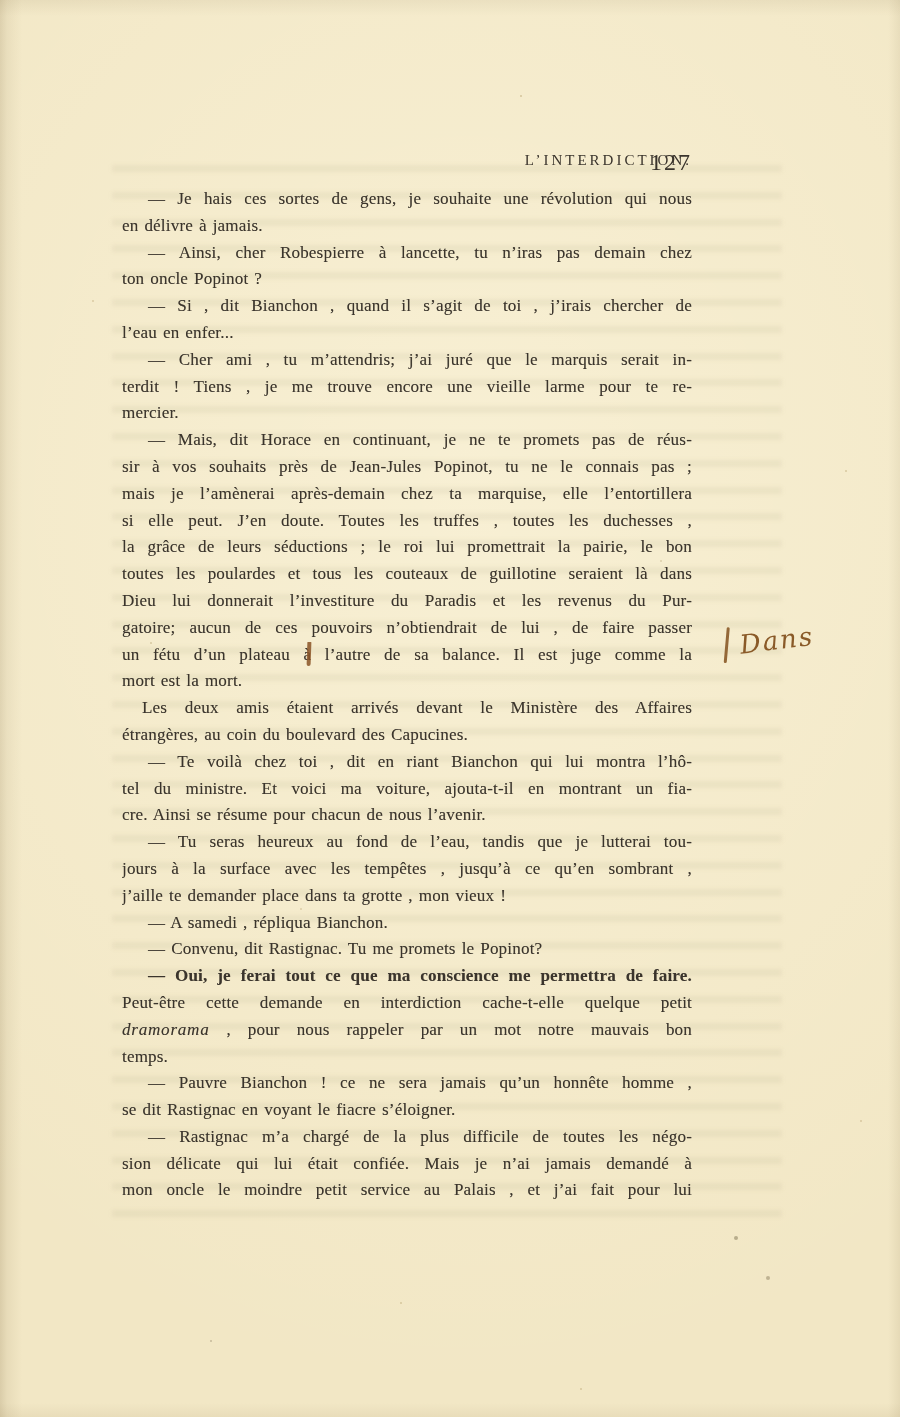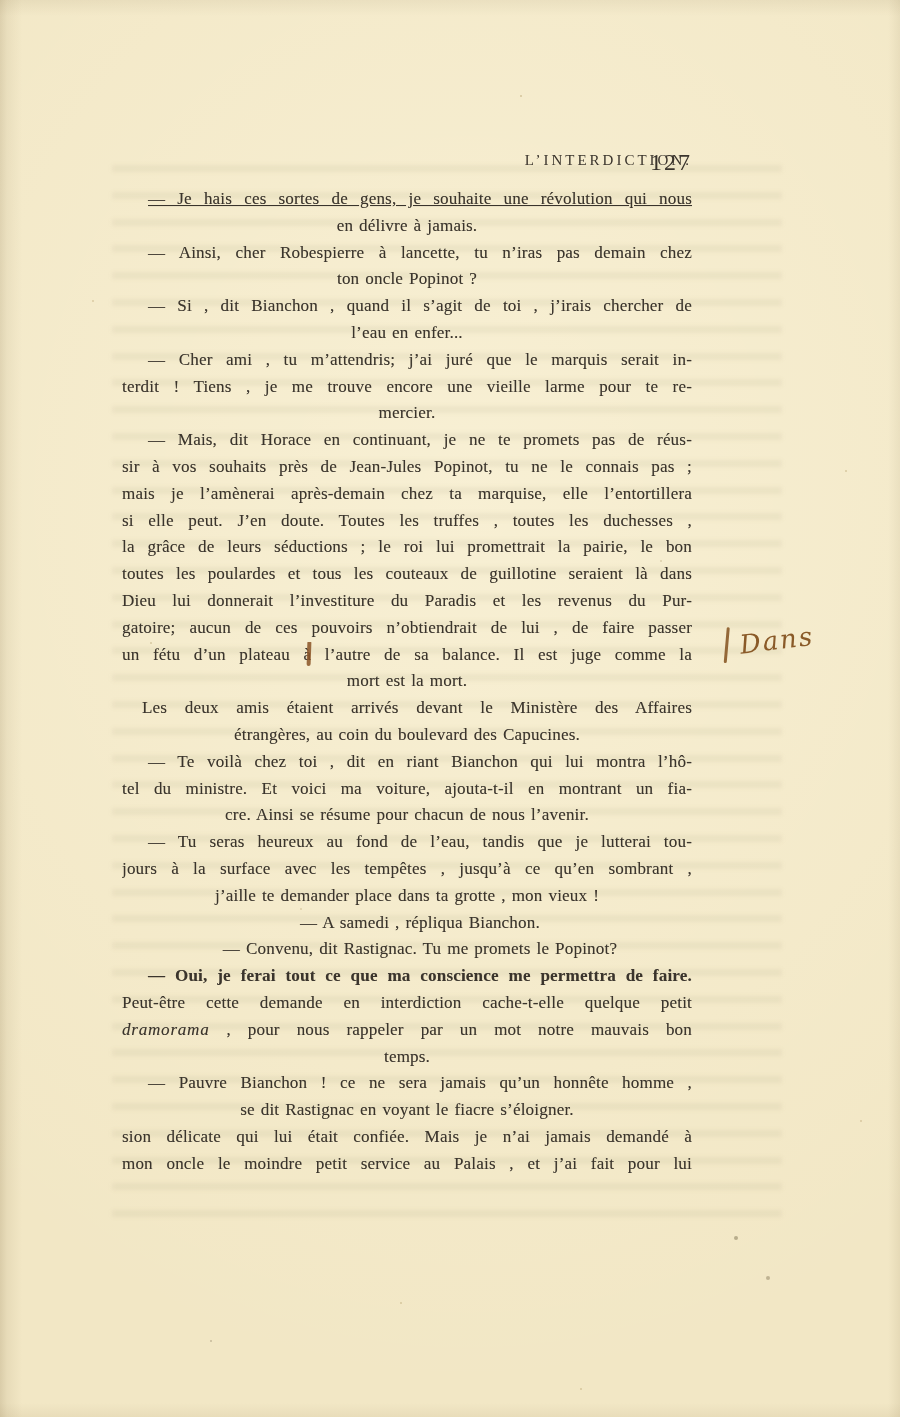--- a/index.html
+++ b/index.html
@@ -56,21 +56,21 @@
   }
   .page-number {
     position:absolute; right:0; top:-3px; font-size:24px; letter-spacing:2px;
   }
 
   .text-block {
     position:absolute; left:122px; top:186px; width:570px;
     font-size:17px; word-spacing:1.5px; letter-spacing:0.2px;
     text-shadow:0.2px 0.2px 0 rgba(58,52,44,0.35);
   }
-  .line { height:26.8px; line-height:26.8px; text-align:center; overflow:hidden; }
+  .line { height:26.8px; line-height:26.8px; text-align:left; overflow:hidden; }
   .line.just { text-align:justify; text-align-last:justify; }
   .italic { font-style:italic; letter-spacing:0.8px; }
 
   
   .ink-stroke { position:relative; }
   .ink-stroke::after {
     content:""; position:absolute; left:40%; top:-18%;
     width:4px; height:130%; background:#8a5426; border-radius:2px;
     transform:rotate(2deg); opacity:0.85;
   }
@@ -94,21 +94,21 @@
 
   <div class="showthrough"></div>
   <div class="specks"></div>
 
   <div class="running-head">
     <div class="running-title">L’INTERDICTION.</div>
     <div class="page-number">127</div>
   </div>
 
   <div class="text-block">
-      <div class="line just" style="padding-left: 26px; text-decoration: underline;"><span>— Je hais ces sortes de gens, je souhaite une révolution qui nous</span></div>
+      <div class="line just" style="padding-left: 26px;"><span>— Je hais ces sortes de gens, je souhaite une révolution qui nous</span></div>
       <div class="line"><span>en délivre à jamais.</span></div>
       <div class="line just" style="padding-left: 26px;"><span>— Ainsi, cher Robespierre à lancette, tu n’iras pas demain chez</span></div>
       <div class="line"><span>ton oncle Popinot ?</span></div>
       <div class="line just" style="padding-left: 26px;"><span>— Si , dit Bianchon , quand il s’agit de toi , j’irais chercher de</span></div>
       <div class="line"><span>l’eau en enfer...</span></div>
       <div class="line just" style="padding-left: 26px;"><span>— Cher ami , tu m’attendris; j’ai juré que le marquis serait in-</span></div>
       <div class="line just"><span>terdit ! Tiens , je me trouve encore une vieille larme pour te re-</span></div>
       <div class="line"><span>mercier.</span></div>
       <div class="line just" style="padding-left: 26px;"><span>— Mais, dit Horace en continuant, je ne te promets pas de réus-</span></div>
       <div class="line just"><span>sir à vos souhaits près de Jean-Jules Popinot, tu ne le connais pas ;</span></div>
@@ -129,20 +129,21 @@
       <div class="line just"><span>jours à la surface avec les tempêtes , jusqu’à ce qu’en sombrant ,</span></div>
       <div class="line"><span>j’aille te demander place dans ta grotte , mon vieux !</span></div>
       <div class="line" style="padding-left: 26px;"><span>— A samedi , répliqua Bianchon.</span></div>
       <div class="line" style="padding-left: 26px;"><span>— Convenu, dit Rastignac. Tu me promets le Popinot?</span></div>
       <div class="line just" style="padding-left: 26px; font-weight: bold;"><span>— Oui, je ferai tout ce que ma conscience me permettra de faire.</span></div>
       <div class="line just"><span>Peut-être cette demande en interdiction cache-t-elle quelque petit</span></div>
       <div class="line just"><span class="italic">dramorama</span><span> , pour nous rappeler par un mot notre mauvais bon</span></div>
       <div class="line"><span>temps.</span></div>
       <div class="line just" style="padding-left: 26px;"><span>— Pauvre Bianchon ! ce ne sera jamais qu’un honnête homme ,</span></div>
       <div class="line"><span>se dit Rastignac en voyant le fiacre s’éloigner.</span></div>
+      <div class="line just" style="padding-left: 26px;"><span>— Rastignac m’a chargé de la plus difficile de toutes les négo-</span></div>
       <div class="line just"><span>sion délicate qui lui était confiée. Mais je n’ai jamais demandé à</span></div>
       <div class="line just"><span>mon oncle le moindre petit service au Palais , et j’ai fait pour lui</span></div>
     </div>
 
   <div class="marginalia">
     <span class="pen-stroke"></span><span>Dans</span>
   </div>
 
 </div>
 

